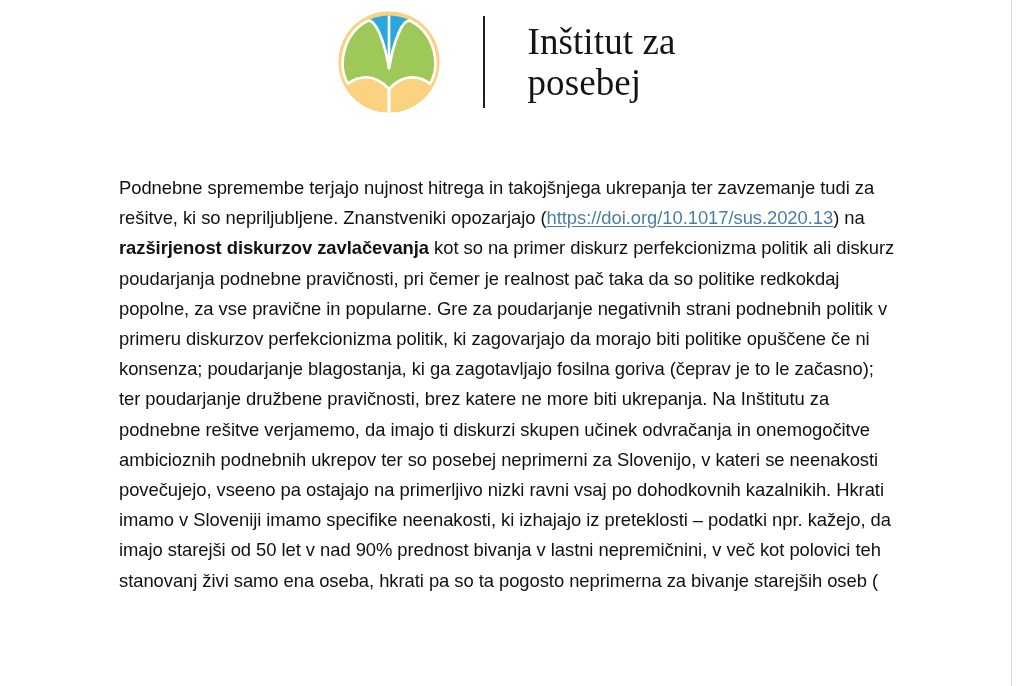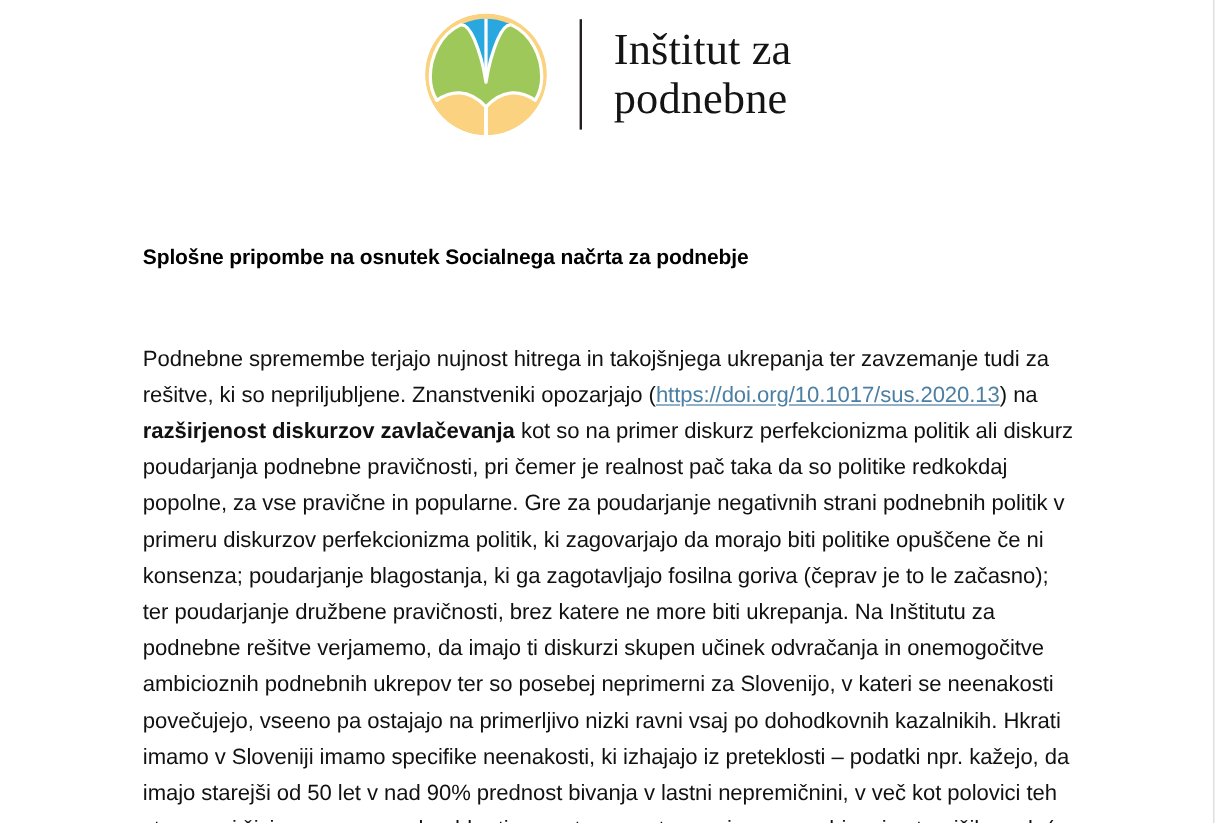--- a/index.html
+++ b/index.html
@@ -30,21 +30,21 @@
   
   .letterhead {
     display: flex;
     justify-content: center;
     align-items: flex-start;
     padding-top: 8px;
   }
   .logo-lockup {
     display: flex;
     align-items: center;
-    gap: 0px;
+    gap: 16px;
   }
   .logo-mark {
     width: 108px;
     height: 108px;
     flex: 0 0 108px;
     display: block;
   }
   .logo-divider {
     width: 2px;
     height: 92px;
@@ -129,27 +129,26 @@
 
         <path d="M100 148 L100 194" stroke="#ffffff" stroke-width="6"></path>
 
         <path d="M100 6 A94 94 0 1 0 100 194 A94 94 0 1 0 100 6 Z M100 0 L200 0 L200 200 L0 200 L0 0 Z" fill="#ffffff" fill-rule="evenodd"></path>
       </svg>
 
       <div class="logo-divider"></div>
 
       <div class="wordmark">
         <span>Inštitut za</span>
-        <span>podnebne</span>
+        <span>posebej</span>
       </div>
 
     </div>
   </header>
 
   <main class="doc-body">
 
-    <h1 class="doc-title">Splošne pripombe na osnutek Socialnega načrta za podnebje</h1>
 
     <p class="doc-paragraph"><span>Podnebne spremembe terjajo nujnost hitrega in takojšnjega ukrepanja ter zavzemanje tudi za rešitve, ki so nepriljubljene. Znanstveniki opozarjajo (</span><a class="doc-link" href="#">https://doi.org/10.1017/sus.2020.13</a><span>) na </span><b>razširjenost diskurzov zavlačevanja</b><span> kot so na primer diskurz perfekcionizma politik ali diskurz poudarjanja podnebne pravičnosti, pri čemer je realnost pač taka da so politike redkokdaj popolne, za vse pravične in popularne. Gre za poudarjanje negativnih strani podnebnih politik v primeru diskurzov perfekcionizma politik, ki zagovarjajo da morajo biti politike opuščene če ni konsenza; poudarjanje blagostanja, ki ga zagotavljajo fosilna goriva (čeprav je to le začasno); ter poudarjanje družbene pravičnosti, brez katere ne more biti ukrepanja. Na Inštitutu za podnebne rešitve verjamemo, da imajo ti diskurzi skupen učinek odvračanja in onemogočitve ambicioznih podnebnih ukrepov ter so posebej neprimerni za Slovenijo, v kateri se neenakosti povečujejo, vseeno pa ostajajo na primerljivo nizki ravni vsaj po dohodkovnih kazalnikih. Hkrati imamo v Sloveniji imamo specifike neenakosti, ki izhajajo iz preteklosti – podatki npr. kažejo, da imajo starejši od 50 let v nad 90% prednost bivanja v lastni nepremičnini, v več kot polovici teh stanovanj živi samo ena oseba, hkrati pa so ta pogosto neprimerna za bivanje starejših oseb (</span></p>
 
   </main>
 
 </div>
 
 </body></html>

